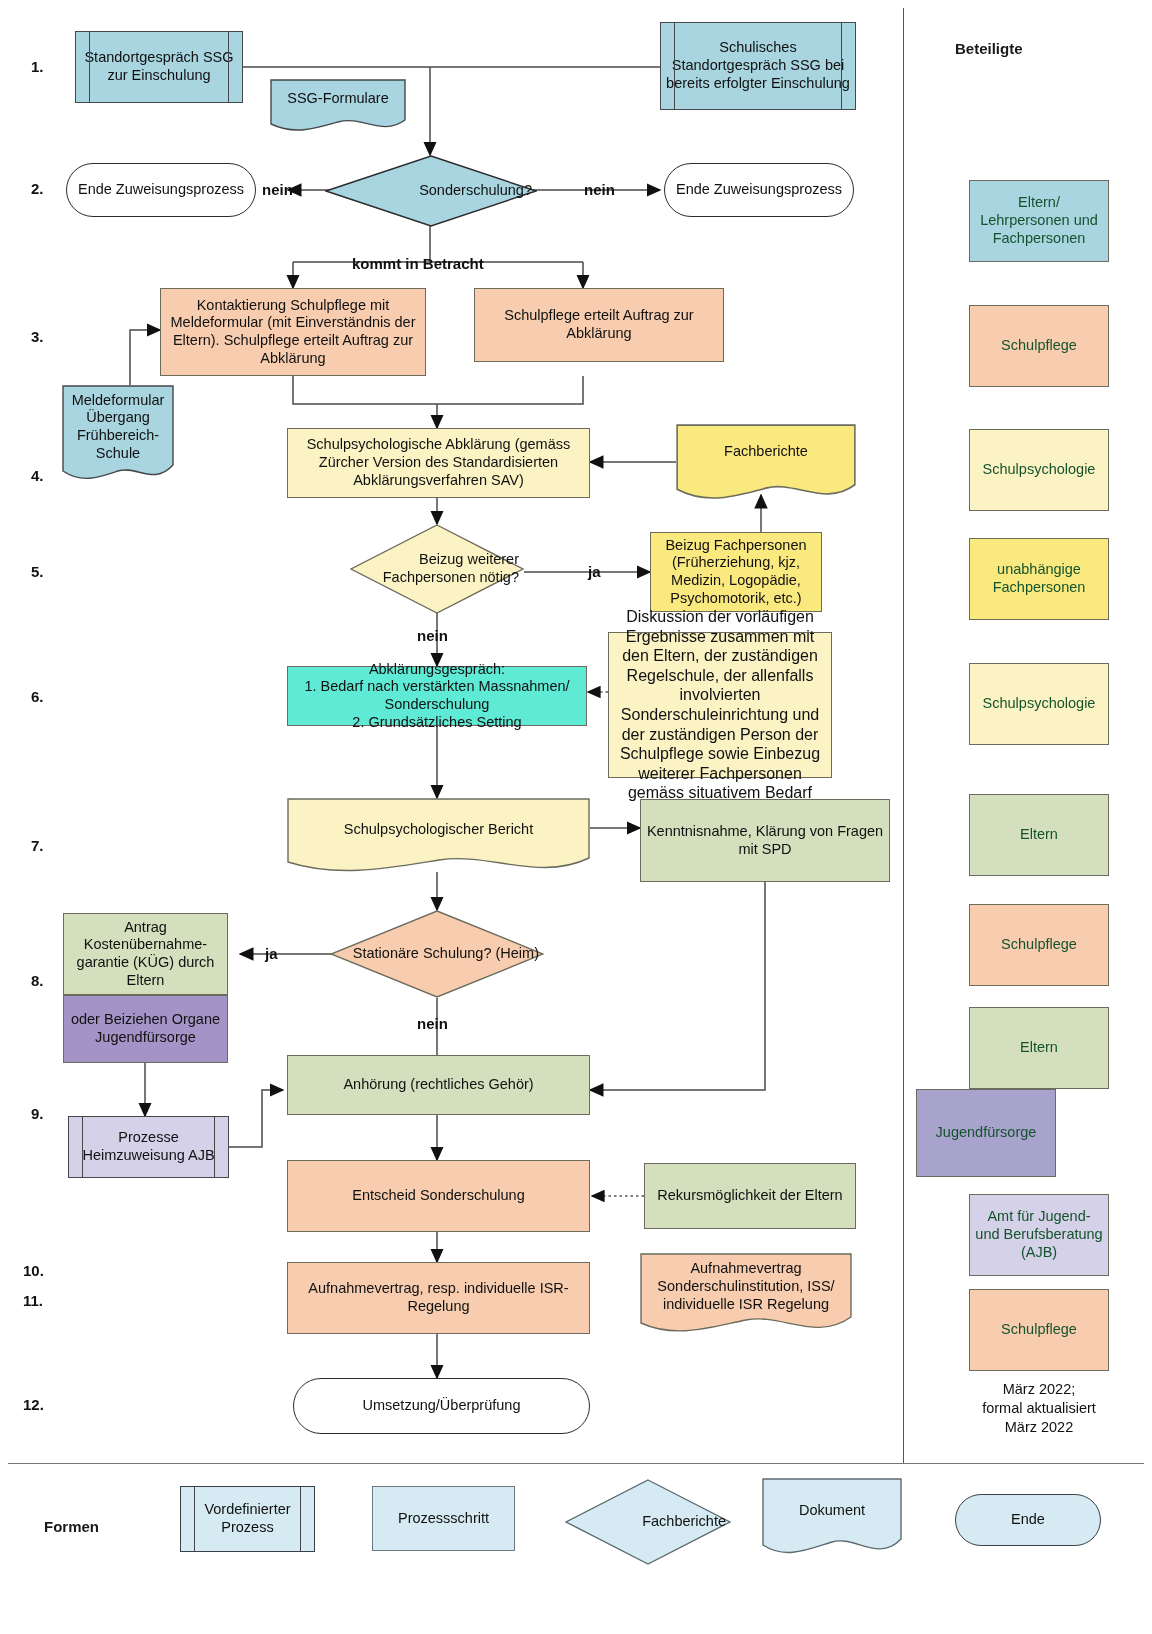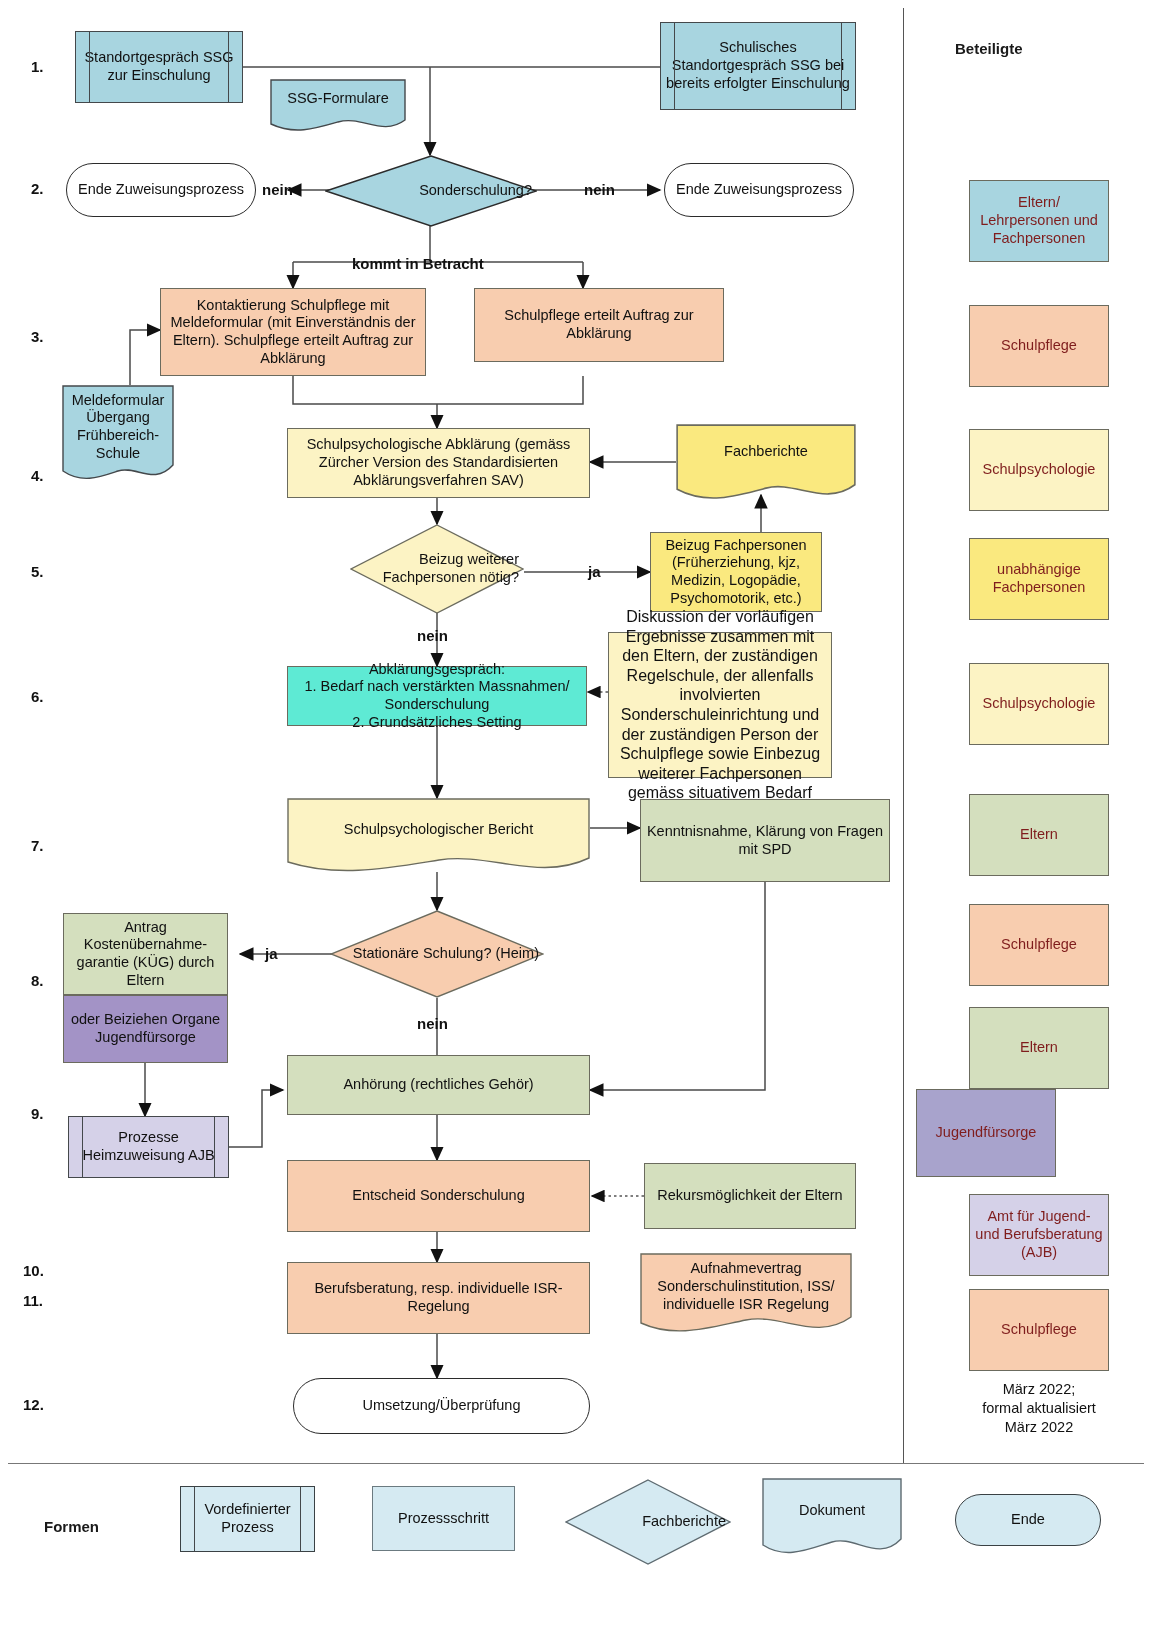--- a/index.html
+++ b/index.html
@@ -32,21 +32,21 @@
   
   .doc{border:none;background:transparent;}
   .doc .doc-bg{position:absolute;left:0;top:0;right:0;bottom:0;}
   .doc .doc-label{position:relative;z-index:2;width:100%;padding-bottom:16px;}
 
   .step-num{position:absolute;font-weight:bold;font-size:15px;color:#111;}
 
   .legend-title{position:absolute;font-weight:bold;font-size:15px;}
   .legend-box{position:absolute;box-sizing:border-box;border:1.4px solid #6b6b5e;
               display:flex;align-items:center;justify-content:center;text-align:center;
-              font-size:14.5px;line-height:1.22;color:#7f1d1d;padding:2px 4px;}
+              font-size:14.5px;line-height:1.22;color:#14532d;padding:2px 4px;}
   .legend-date{position:absolute;text-align:center;font-size:14.5px;line-height:1.3;color:#111;}
 
   .divider-v{position:absolute;background:#555;width:1.4px;}
   .divider-h{position:absolute;background:#777;height:1.4px;}
 
   .formen-label{position:absolute;font-weight:bold;font-size:15px;}
   .shapes-row .node{font-size:14.5px;}
 </style>
 </head>
 <body>
@@ -258,21 +258,21 @@
 
   <div class="node rect" style="left:287px;top:1160px;width:303px;height:72px;background:#f8cdaf;">
     <span>Entscheid Sonderschulung</span>
   </div>
 
   <div class="node rect" style="left:644px;top:1163px;width:212px;height:66px;background:#d4dfbe;">
     <span>Rekursmöglichkeit der Eltern</span>
   </div>
 
   <div class="node rect" style="left:287px;top:1262px;width:303px;height:72px;background:#f8cdaf;">
-    <span>Berufsberatung, resp. individuelle ISR-Regelung</span>
+    <span>Aufnahmevertrag, resp. individuelle ISR-Regelung</span>
   </div>
 
   <div class="node doc" style="left:640px;top:1253px;width:212px;height:86px;">
     <svg class="doc-bg" viewBox="0 0 212 86" preserveAspectRatio="none">
       <path d="M1,1 H211 V64 C176,89 141,60 106,67 C71,74 36,86 1,70 Z" fill="#f8cdaf" stroke="#6b6b5e" stroke-width="1.4"></path>
     </svg>
     <span class="doc-label" style="padding-bottom:18px;">Aufnahmevertrag Sonderschulinstitution, ISS/ individuelle ISR Regelung</span>
   </div>
 
   <div class="node term" style="left:293px;top:1378px;width:297px;height:56px;background:#fff;">

